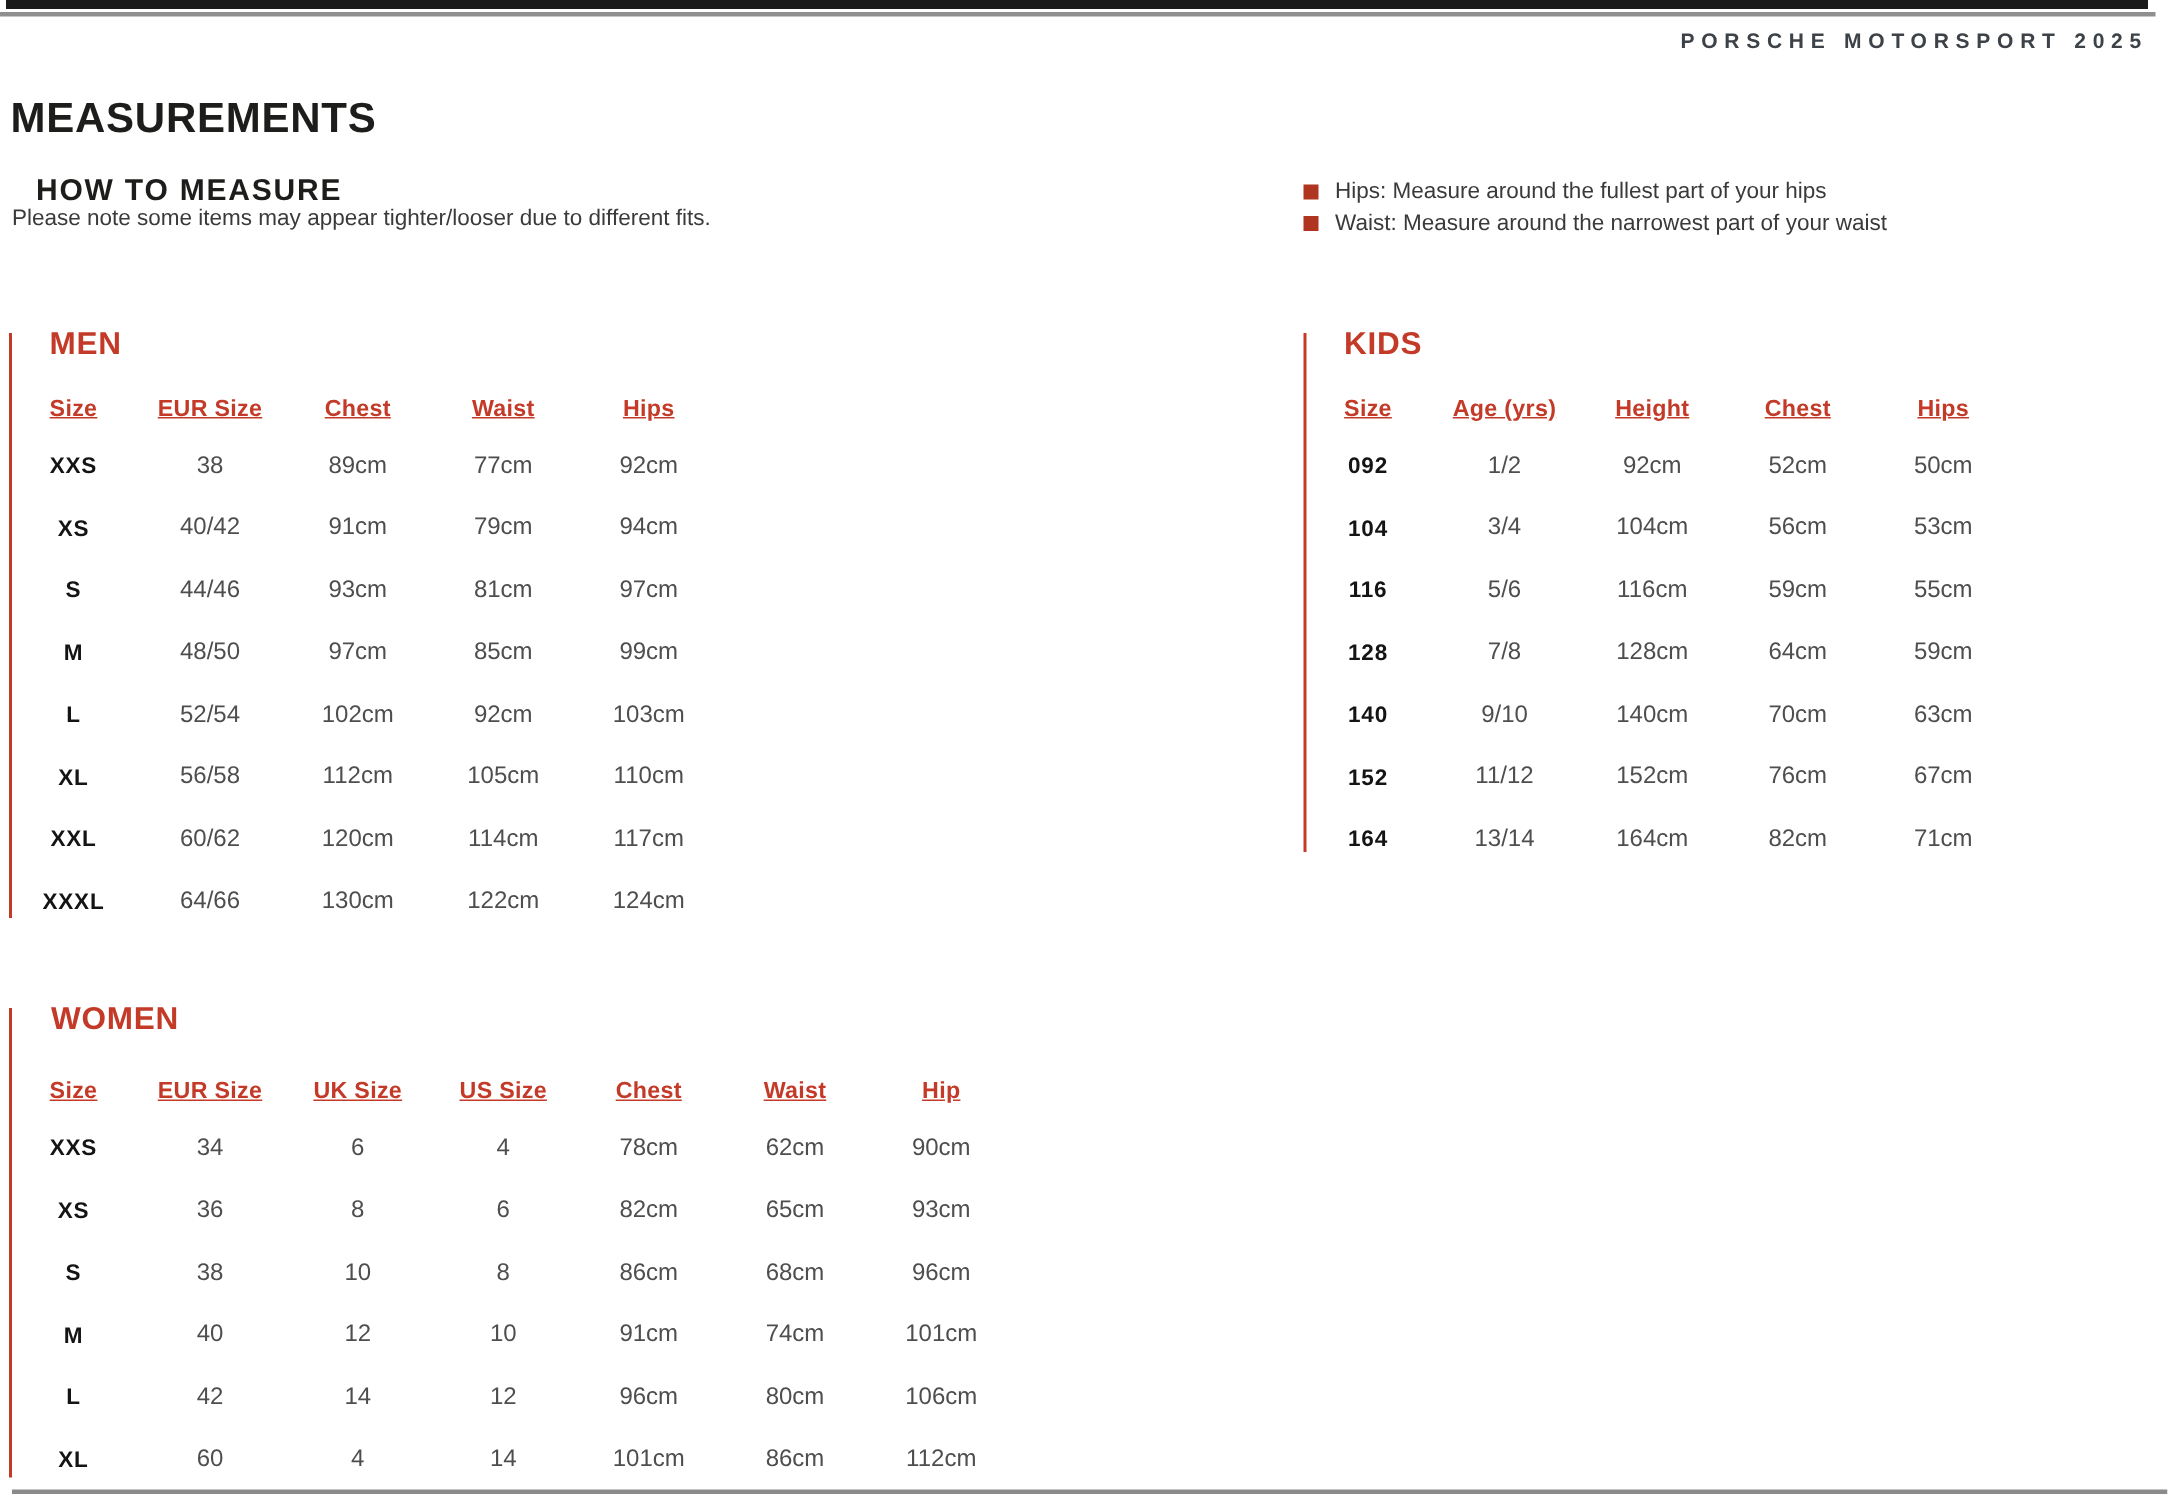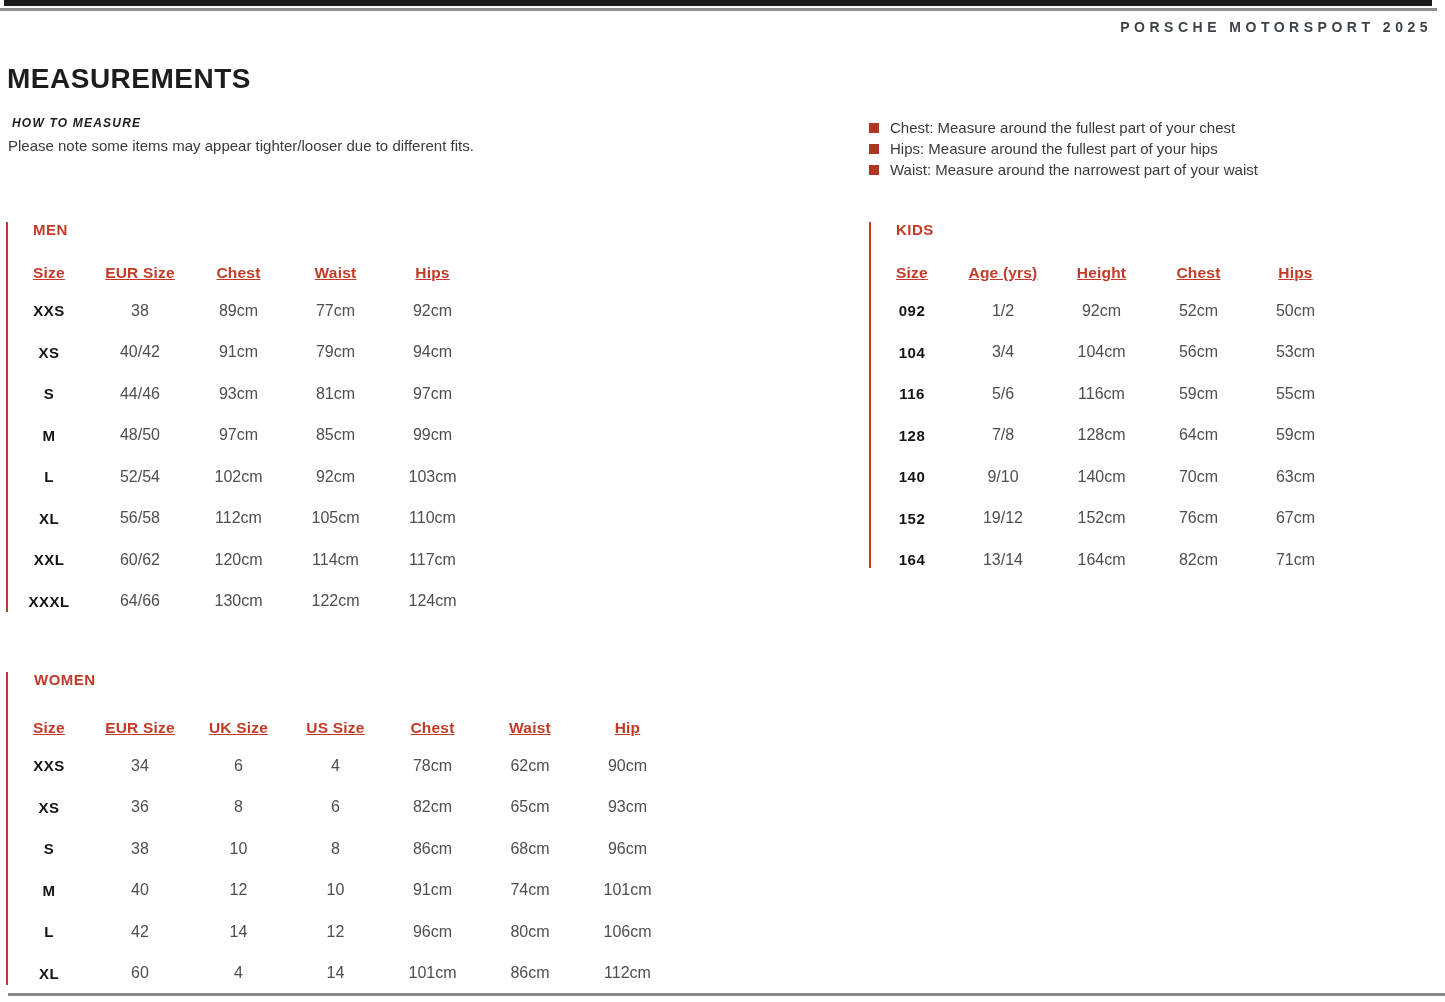--- a/index.html
+++ b/index.html
@@ -24,36 +24,36 @@
   .brand{
     position:absolute;top:19px;right:13px;
     font-size:14px;letter-spacing:4.5px;color:var(--brand-gray);font-weight:bold;
     white-space:nowrap;
   }
   .page-title{
     position:absolute;left:7px;top:63px;
     font-size:28px;font-weight:bold;color:var(--ink);letter-spacing:0.5px;
   }
   .howto-title{
-    position:absolute;left:12px;top:116px;
-    font-size:12px;font-weight:bold;color:var(--ink);letter-spacing:1.2px;font-style:italic;
+    position:absolute;left:24px;top:116px;
+    font-size:20px;font-weight:bold;color:var(--ink);letter-spacing:1.2px;
   }
   .intro{position:absolute;left:8px;top:135px;}
   .intro p{font-size:15px;line-height:21.5px;color:var(--body-text);}
   .tips{position:absolute;left:869px;top:117px;list-style:none;}
   .tips li{display:flex;align-items:center;height:21px;}
   .tip-square{width:10px;height:10px;background:var(--bullet-red);flex:0 0 10px;margin-right:11px;}
   .tips li span.tip-text{font-size:15px;color:var(--body-text);white-space:nowrap;}
 
   .size-table{position:absolute;border-left:2px solid var(--accent-red);}
   .size-table.men{left:6px;top:222px;width:475px;height:390px;}
   .size-table.kids{left:869px;top:222px;width:475px;height:346px;}
   .size-table.women{left:6px;top:672px;width:670px;height:313px;}
   .tbl-label{
-    height:16px;line-height:16px;font-size:15px;font-weight:bold;
+    height:16px;line-height:16px;font-size:21px;font-weight:bold;
     color:var(--accent-red);letter-spacing:0.5px;margin-left:25px;
   }
   .size-table.women .tbl-label{margin-left:26px;}
   .tbl-grid{display:grid;grid-template-rows:35px;grid-auto-rows:41.5px;margin-top:17px;}
   .size-table.women .tbl-grid{margin-top:22px;}
   .cols-5{grid-template-columns:82px 100px 97px 97px 97px;}
   .cols-7{grid-template-columns:82px 100px 97px 97px 97px 98px 97px;}
   .tbl-grid .th,.tbl-grid .td{display:flex;align-items:center;justify-content:center;}
   .tbl-grid .th{font-size:15.5px;font-weight:bold;color:var(--accent-red);letter-spacing:0.2px;text-decoration:underline;}
   .tbl-grid .td{font-size:16px;color:var(--value-gray);}
@@ -68,24 +68,20 @@
 <div class="brand">PORSCHE MOTORSPORT 2025</div>
 
 <h1 class="page-title">MEASUREMENTS</h1>
 
 <h2 class="howto-title">HOW TO MEASURE</h2>
 <div class="intro">
   <p>Please note some items may appear tighter/looser due to different fits.</p>
 </div>
 
 <ul class="tips">
-  <li>
-    <span class="tip-square"></span>
-    <span class="tip-text">Chest: Measure around the fullest part of your chest</span>
-  </li>
   <li>
     <span class="tip-square"></span>
     <span class="tip-text">Hips: Measure around the fullest part of your hips</span>
   </li>
   <li>
     <span class="tip-square"></span>
     <span class="tip-text">Waist: Measure around the narrowest part of your waist</span>
   </li>
 </ul>
 
@@ -166,21 +162,21 @@
       <div class="td">7/8</div>
       <div class="td">128cm</div>
       <div class="td">64cm</div>
       <div class="td">59cm</div>
       <div class="td size-cell">140</div>
       <div class="td">9/10</div>
       <div class="td">140cm</div>
       <div class="td">70cm</div>
       <div class="td">63cm</div>
       <div class="td size-cell">152</div>
-      <div class="td">19/12</div>
+      <div class="td">11/12</div>
       <div class="td">152cm</div>
       <div class="td">76cm</div>
       <div class="td">67cm</div>
       <div class="td size-cell">164</div>
       <div class="td">13/14</div>
       <div class="td">164cm</div>
       <div class="td">82cm</div>
       <div class="td">71cm</div>
     </div>
   </div>

